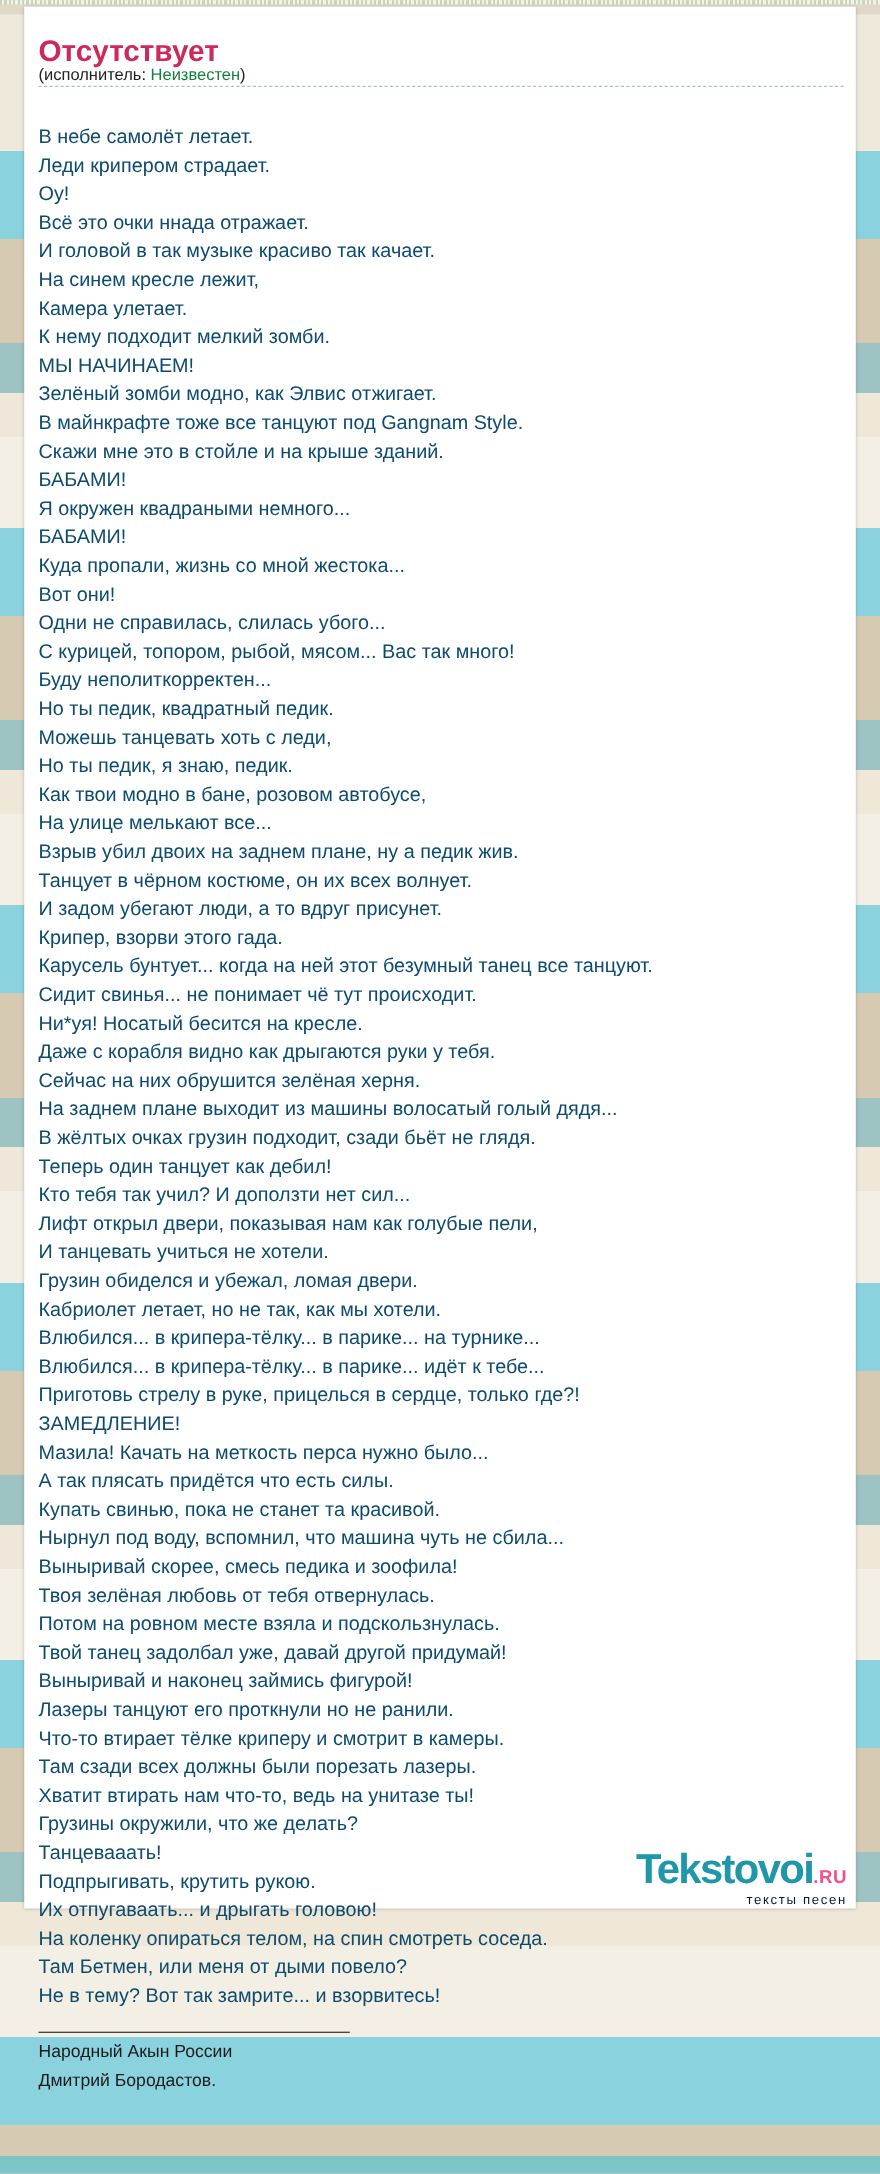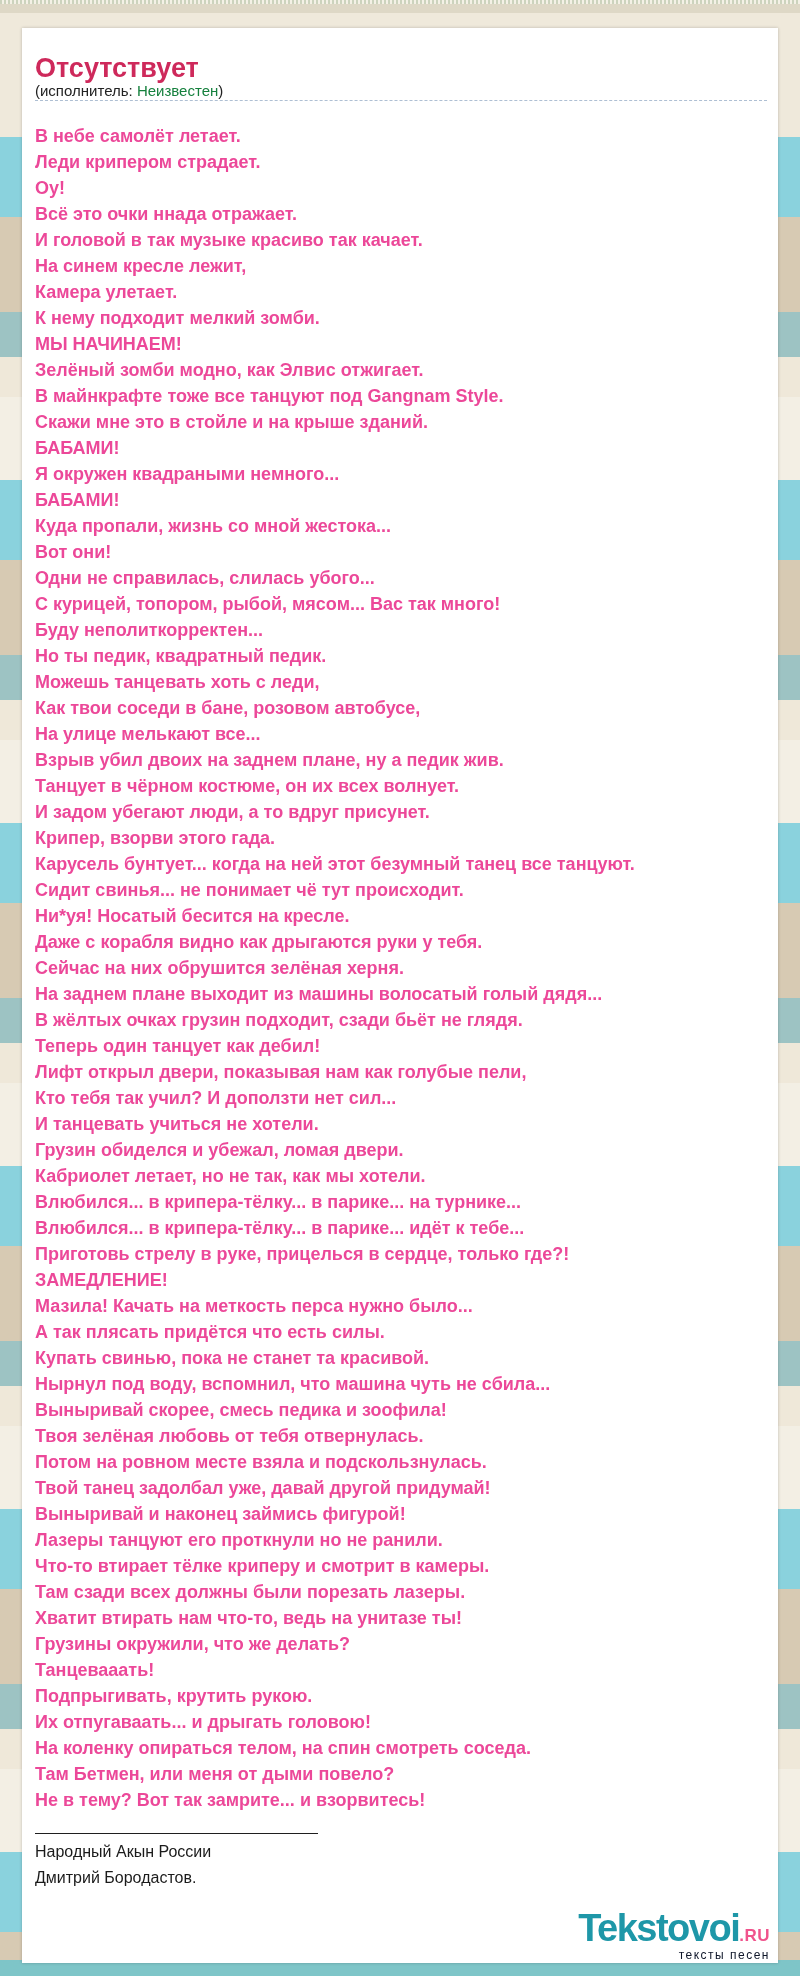--- a/index.html
+++ b/index.html
@@ -24,40 +24,40 @@
   }
   .top-strip::before{
     content:"";display:block;height:4px;
     background:repeating-linear-gradient(90deg,#ccd3bd 0 2px,#f4f1e6 2px 4px);
   }
   .bottom-band{
     position:absolute;left:0;right:0;bottom:0;height:16px;
     background:#7ec5c8;
   }
   .content-box{
-    position:absolute;left:22px;top:28px;width:756px;height:1935px;
+    position:absolute;left:22px;top:6px;width:756px;height:1729px;
     background:#ffffff;
     box-shadow:0 0 3px rgba(0,0,0,.22);
     box-sizing:border-box;
     padding:26px 13px 0 13px;
   }
   h1.song-title{
     margin:0;font-size:27px;line-height:28px;font-weight:bold;
     color:#ce295b;letter-spacing:0;
   }
   .artist-line{
     font-size:15px;line-height:18px;color:#222222;
   }
   .artist-link{color:#15803d;text-decoration:none;cursor:pointer;}
   .dashed-sep{
     height:0;border-bottom:1px dashed #aebfd3;margin:0 -2px 0 0;
   }
   .lyrics{
-    margin-top:22px;
-    font-size:18px;line-height:26px;color:#ec4899;font-weight:bold;
+    margin-top:32px;
+    font-size:18px;line-height:26px;color:#0c4a6e;
   }
   .lyrics .line{white-space:pre;}
   .rule-slot{height:26px;position:relative;}
   .rule-slot .rule{
     position:absolute;left:0;bottom:5px;width:283px;height:0;
     border-bottom:1px solid #1f1f1f;
   }
   .footer-lines{font-size:16px;line-height:26px;color:#1b1b1b;}
   .logo{
     position:absolute;right:8px;bottom:2px;text-align:right;line-height:1;
@@ -106,36 +106,37 @@
       <div class="line">БАБАМИ!</div>
       <div class="line">Я окружен квадраными немного...</div>
       <div class="line">БАБАМИ!</div>
       <div class="line">Куда пропали, жизнь со мной жестока...</div>
       <div class="line">Вот они!</div>
       <div class="line">Одни не справилась, слилась убого...</div>
       <div class="line">С курицей, топором, рыбой, мясом... Вас так много!</div>
       <div class="line">Буду неполиткорректен...</div>
       <div class="line">Но ты педик, квадратный педик.</div>
       <div class="line">Можешь танцевать хоть с леди,</div>
-      <div class="line">Как твои соседи в бане, розовом автобусе,</div>
+      <div class="line">Но ты педик, я знаю, педик.</div>
+      <div class="line">Как твои модно в бане, розовом автобусе,</div>
       <div class="line">На улице мелькают все...</div>
       <div class="line">Взрыв убил двоих на заднем плане, ну а педик жив.</div>
       <div class="line">Танцует в чёрном костюме, он их всех волнует.</div>
       <div class="line">И задом убегают люди, а то вдруг присунет.</div>
       <div class="line">Крипер, взорви этого гада.</div>
       <div class="line">Карусель бунтует... когда на ней этот безумный танец все танцуют.</div>
       <div class="line">Сидит свинья... не понимает чё тут происходит.</div>
       <div class="line">Ни*уя! Носатый бесится на кресле.</div>
       <div class="line">Даже с корабля видно как дрыгаются руки у тебя.</div>
       <div class="line">Сейчас на них обрушится зелёная херня.</div>
       <div class="line">На заднем плане выходит из машины волосатый голый дядя...</div>
       <div class="line">В жёлтых очках грузин подходит, сзади бьёт не глядя.</div>
       <div class="line">Теперь один танцует как дебил!</div>
+      <div class="line">Кто тебя так учил? И доползти нет сил...</div>
       <div class="line">Лифт открыл двери, показывая нам как голубые пели,</div>
-      <div class="line">Кто тебя так учил? И доползти нет сил...</div>
       <div class="line">И танцевать учиться не хотели.</div>
       <div class="line">Грузин обиделся и убежал, ломая двери.</div>
       <div class="line">Кабриолет летает, но не так, как мы хотели.</div>
       <div class="line">Влюбился... в крипера-тёлку... в парике... на турнике...</div>
       <div class="line">Влюбился... в крипера-тёлку... в парике... идёт к тебе...</div>
       <div class="line">Приготовь стрелу в руке, прицелься в сердце, только где?!</div>
       <div class="line">ЗАМЕДЛЕНИЕ!</div>
       <div class="line">Мазила! Качать на меткость перса нужно было...</div>
       <div class="line">А так плясать придётся что есть силы.</div>
       <div class="line">Купать свинью, пока не станет та красивой.</div>

